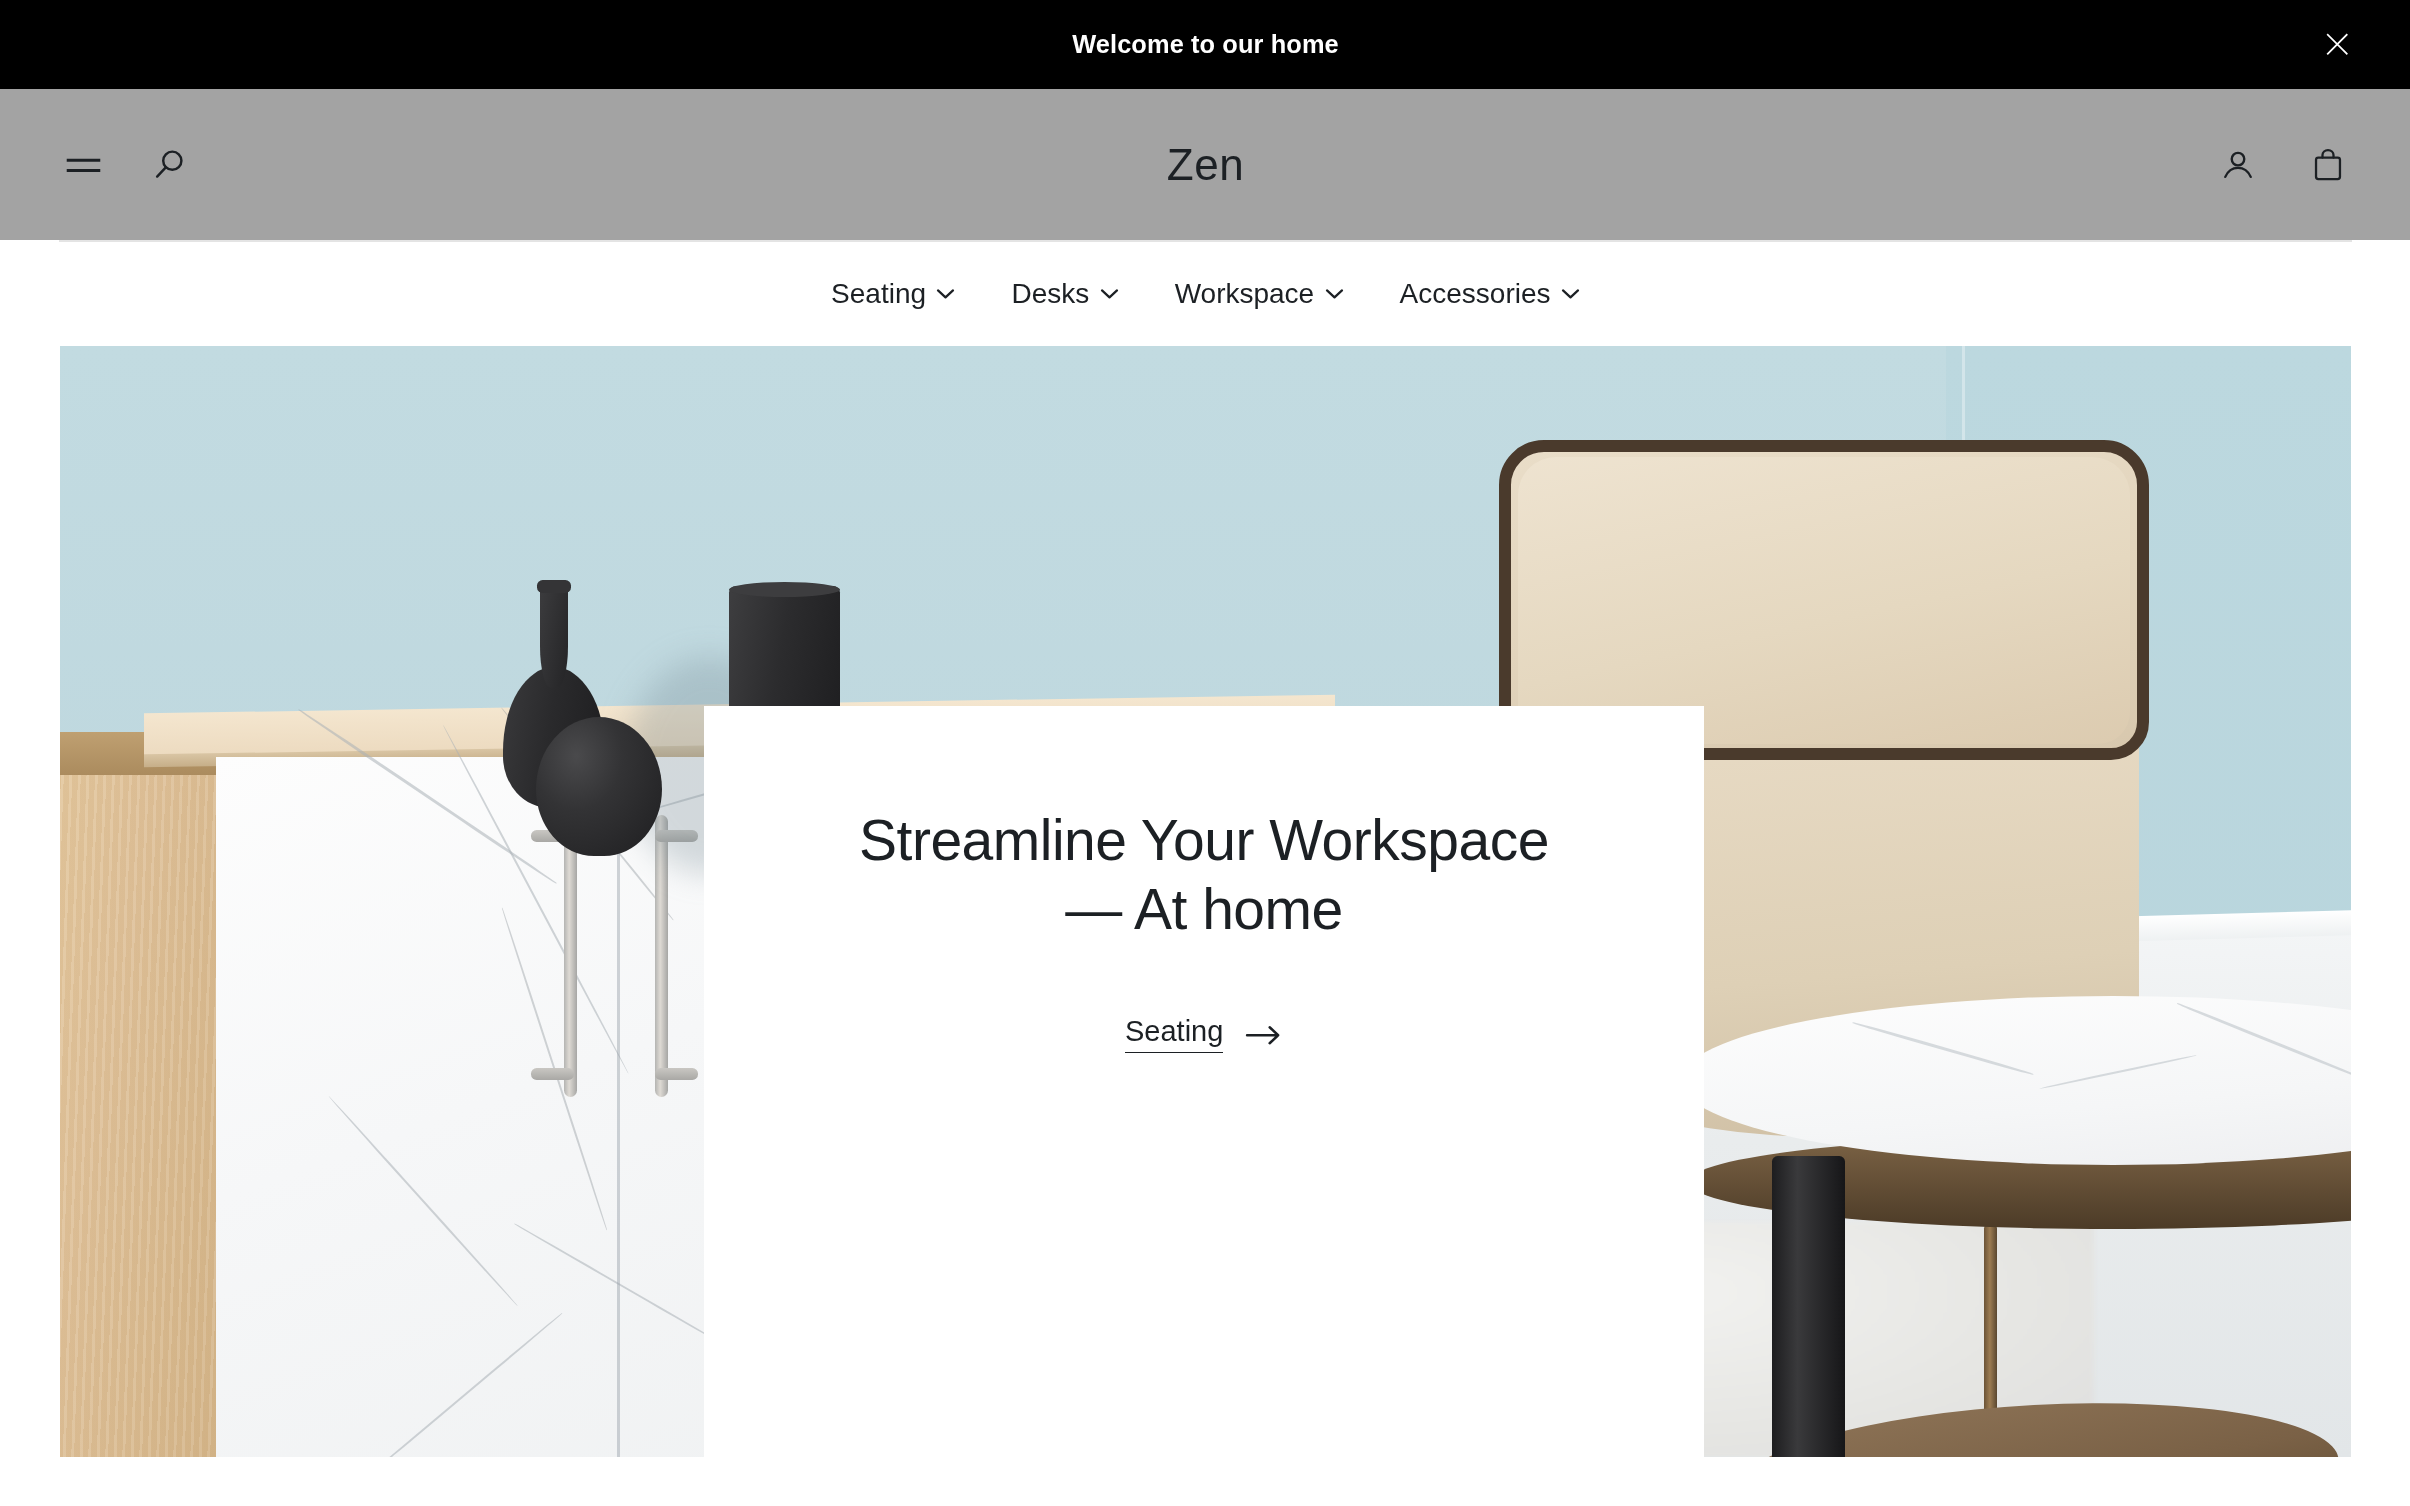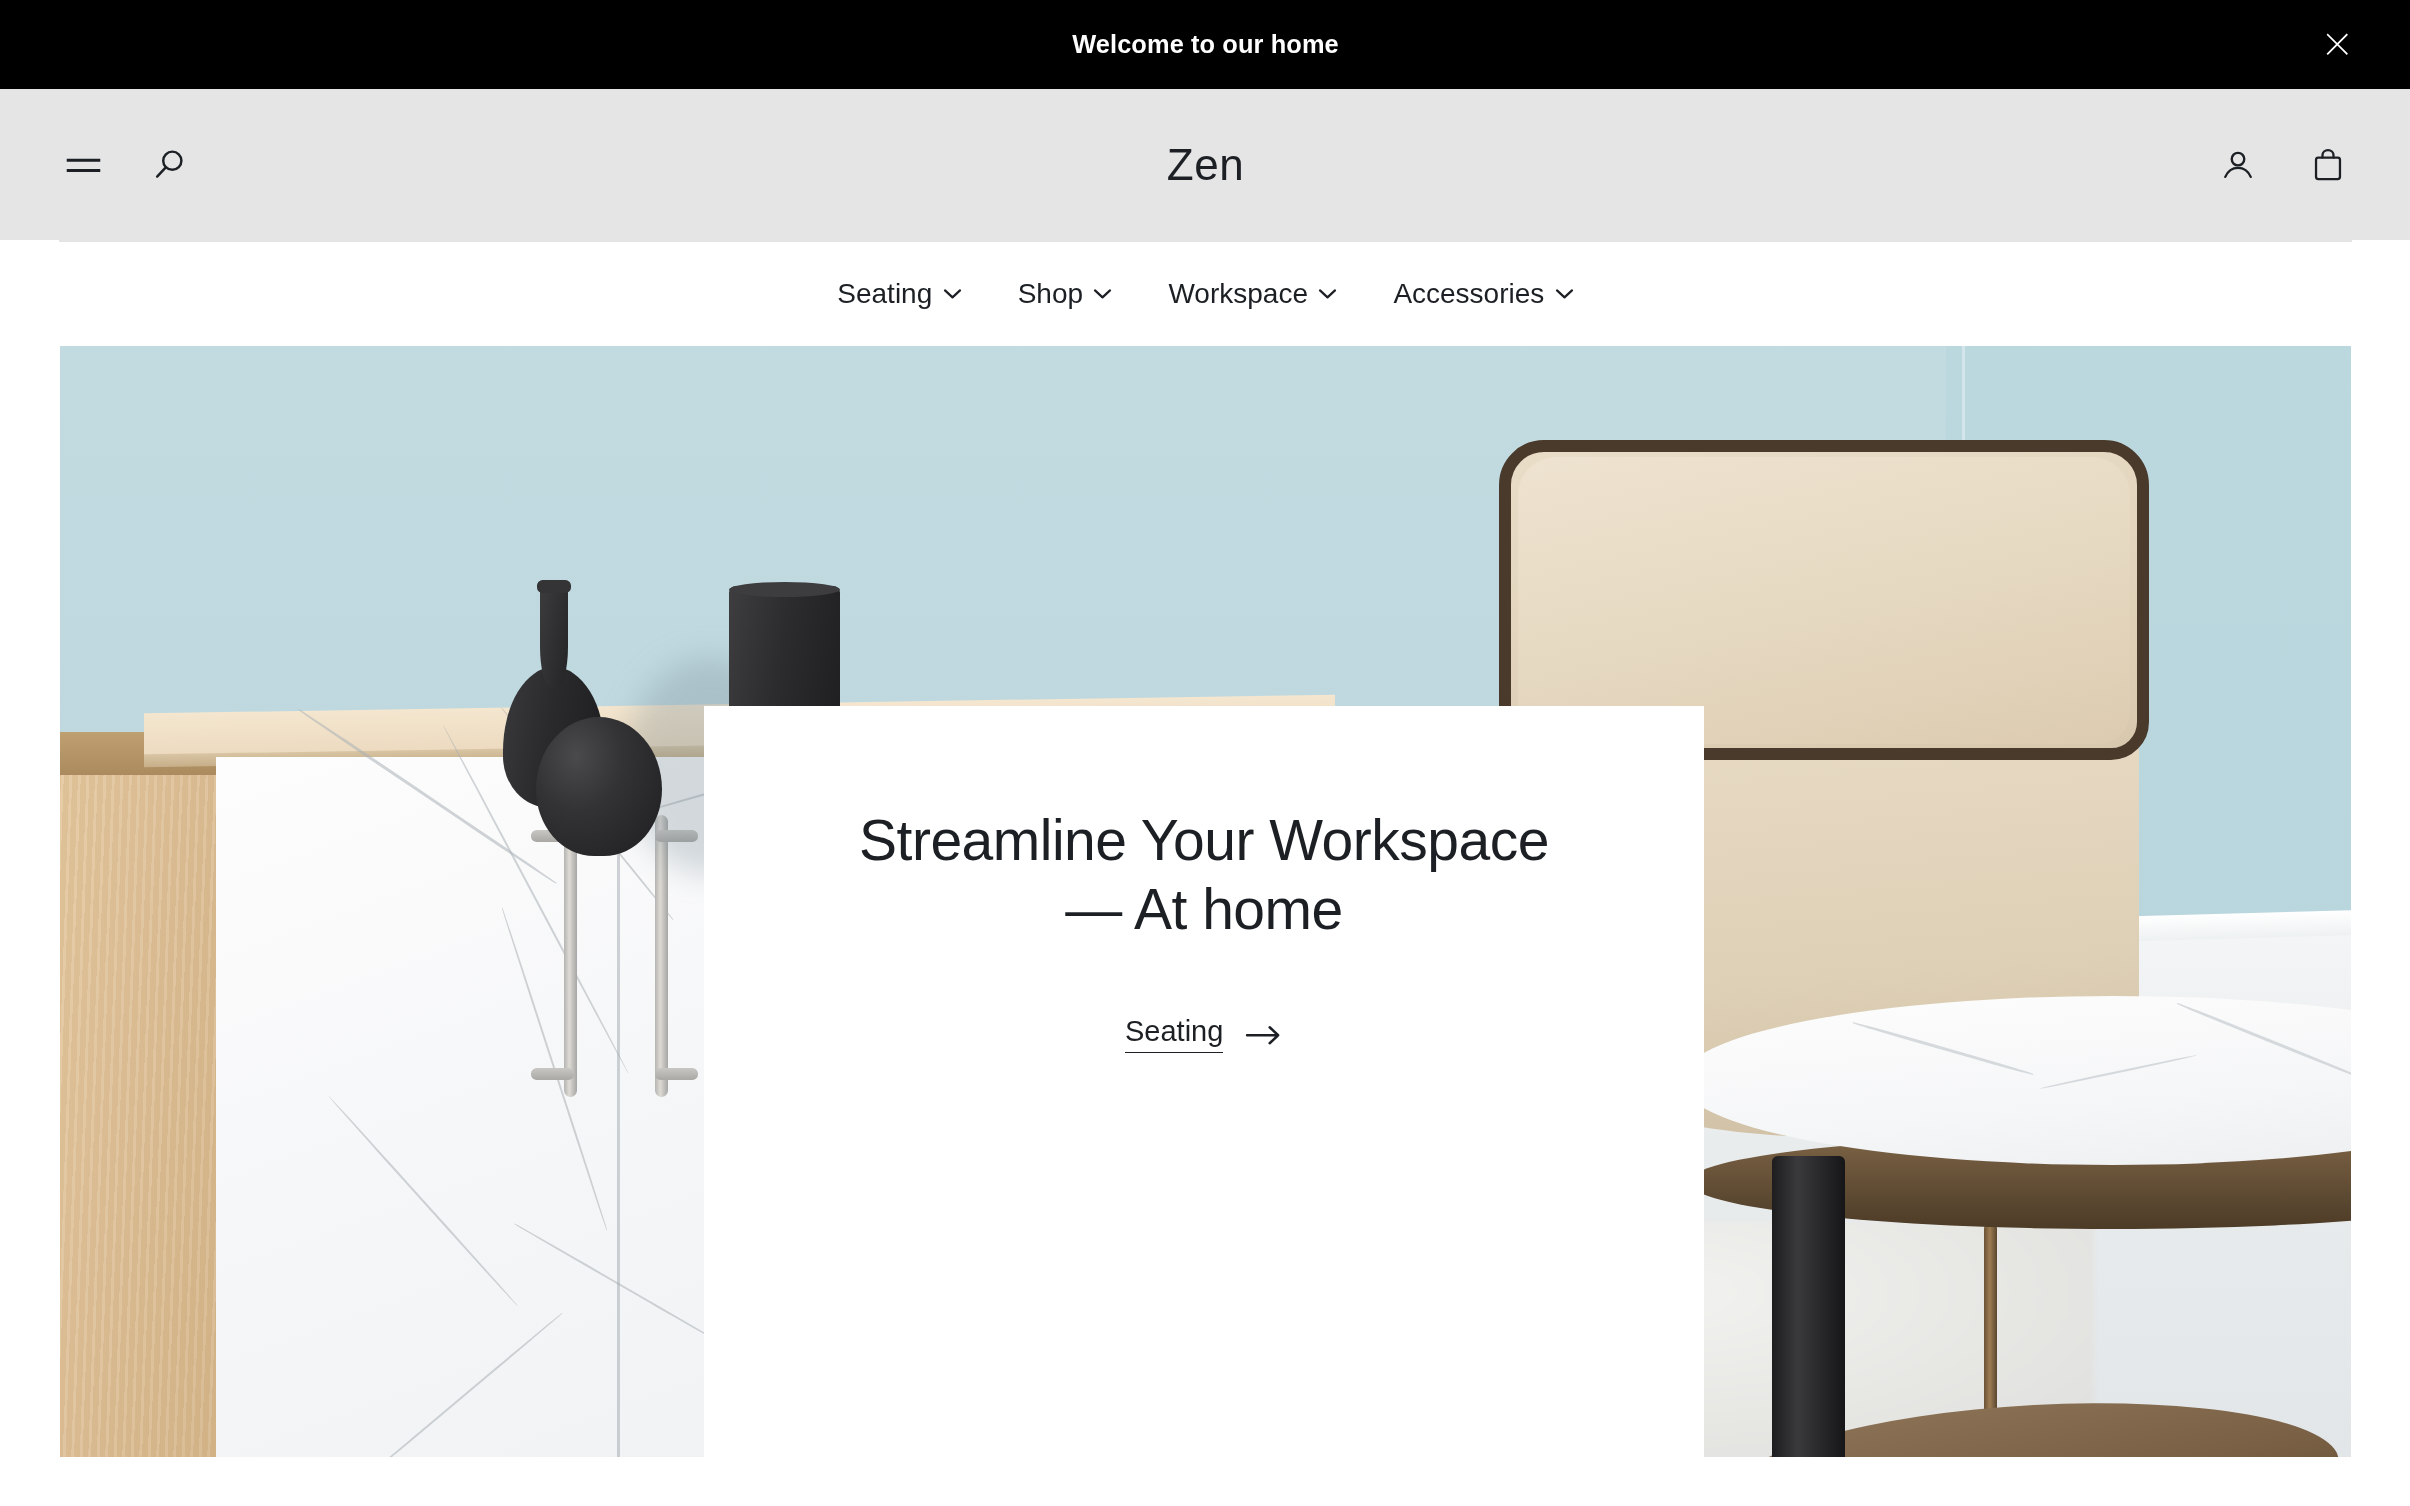--- a/index.html
+++ b/index.html
@@ -31,21 +31,21 @@
     cursor:pointer;
   }
   .announce-close svg { display:block; }
 
   
   .header {
     position:relative;
     height:151px;
     display:flex; align-items:center;
     padding:0 59px;
-    background:#e5e5e5;
+    background:#a3a3a3;
   }
   .header-left { display:flex; align-items:center; gap:36px; }
   .icon-btn {
     width:49px; height:49px;
     display:flex; align-items:center; justify-content:center;
     cursor:pointer;
   }
   .icon-btn svg { display:block; }
   .logo {
     position:absolute; left:0; right:0;
@@ -351,21 +351,21 @@
 <div class="header-divider"></div>
 
 <div class="nav">
   <div class="nav-item">
     <span>Seating</span>
     <svg class="nav-chevron" width="19" height="12.2" viewBox="0 0 20 13" aria-hidden="true">
       <path d="M2 2.6 L10 10 L18 2.6" stroke="#1c2024" stroke-width="2.4" fill="none" stroke-linecap="round" stroke-linejoin="round"></path>
     </svg>
   </div>
   <div class="nav-item">
-    <span>Shop</span>
+    <span>Desks</span>
     <svg class="nav-chevron" width="19" height="12.2" viewBox="0 0 20 13" aria-hidden="true">
       <path d="M2 2.6 L10 10 L18 2.6" stroke="#1c2024" stroke-width="2.4" fill="none" stroke-linecap="round" stroke-linejoin="round"></path>
     </svg>
   </div>
   <div class="nav-item">
     <span>Workspace</span>
     <svg class="nav-chevron" width="19" height="12.2" viewBox="0 0 20 13" aria-hidden="true">
       <path d="M2 2.6 L10 10 L18 2.6" stroke="#1c2024" stroke-width="2.4" fill="none" stroke-linecap="round" stroke-linejoin="round"></path>
     </svg>
   </div>

